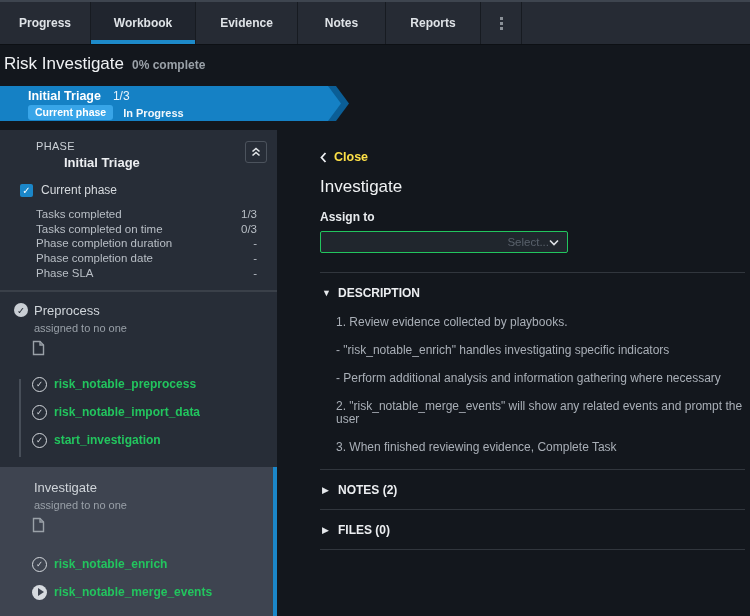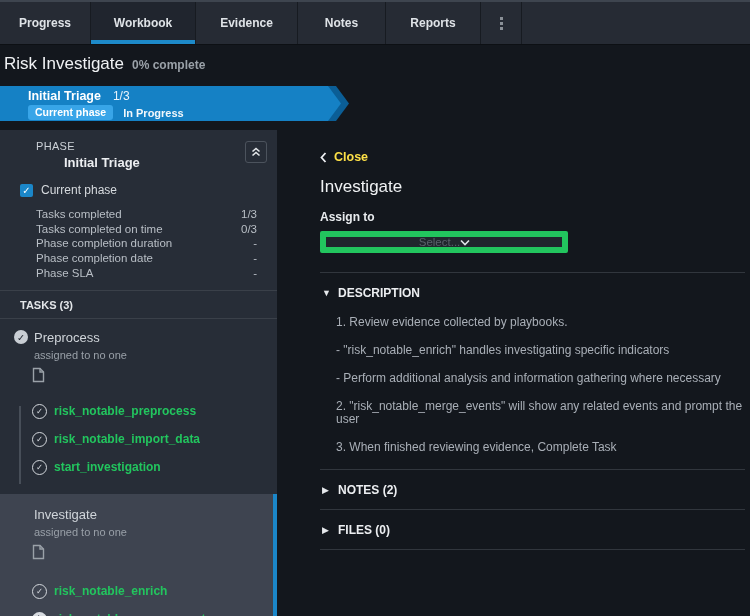--- a/index.html
+++ b/index.html
@@ -122,22 +122,22 @@
   }
 
   
   .right-panel { position:absolute; left:320px; top:130px; width:425px; }
   .close-row { display:flex; align-items:center; margin-top:20px; cursor:pointer; }
   .close-label { font-size:12.5px; font-weight:bold; color:#fde047; margin-left:7px; }
   .detail-title { font-size:17px; color:#f0f2f4; margin-top:13px; }
   .assign-label { font-size:12px; font-weight:bold; color:#e8ebee; margin-top:13px; }
   .select-box {
     margin-top:7px; width:248px; height:22px; background:#20262d;
-    border:6px solid #22c55e; border-radius:2px;
-    display:flex; align-items:center; justify-content:center;
+    border:1px solid #22c55e; border-radius:2px;
+    display:flex; align-items:center; justify-content:flex-end;
     padding:0 8px 0 9px; cursor:pointer;
   }
   .select-placeholder { font-size:11.5px; color:#59616b; }
   .rp-divider { border-top:1px solid #31363d; }
   .section-head { display:flex; align-items:center; padding:13px 0 12px 2px; cursor:pointer; }
   .tri { font-size:9px; color:#e6e9ec; width:12px; }
   .section-label { font-size:12px; font-weight:bold; color:#eceef1; margin-left:4px; }
   .desc-items { margin:4px 0 6px 16px; }
   .desc-item { font-size:12px; color:#a9afb7; margin-bottom:15px; line-height:13px; }
 
@@ -224,21 +224,20 @@
         <span>Phase completion date</span>
         <span>-</span>
       </div>
     <div class="stat-row">
         <span>Phase SLA</span>
         <span>-</span>
       </div>
   </div>
 
   <div class="lp-divider"></div>
-  <div class="tasks-header">TASKS (3)</div>
   <div class="lp-divider" style="margin-top:0"></div>
 
   <div class="task-group">
     <div class="task-row">
       <span class="cc-filled">✓</span>
       <span class="task-name">Preprocess</span>
     </div>
     <div class="task-assigned">assigned to no one</div>
     <div class="task-file">
       <svg width="13" height="16" viewBox="0 0 13 16">

